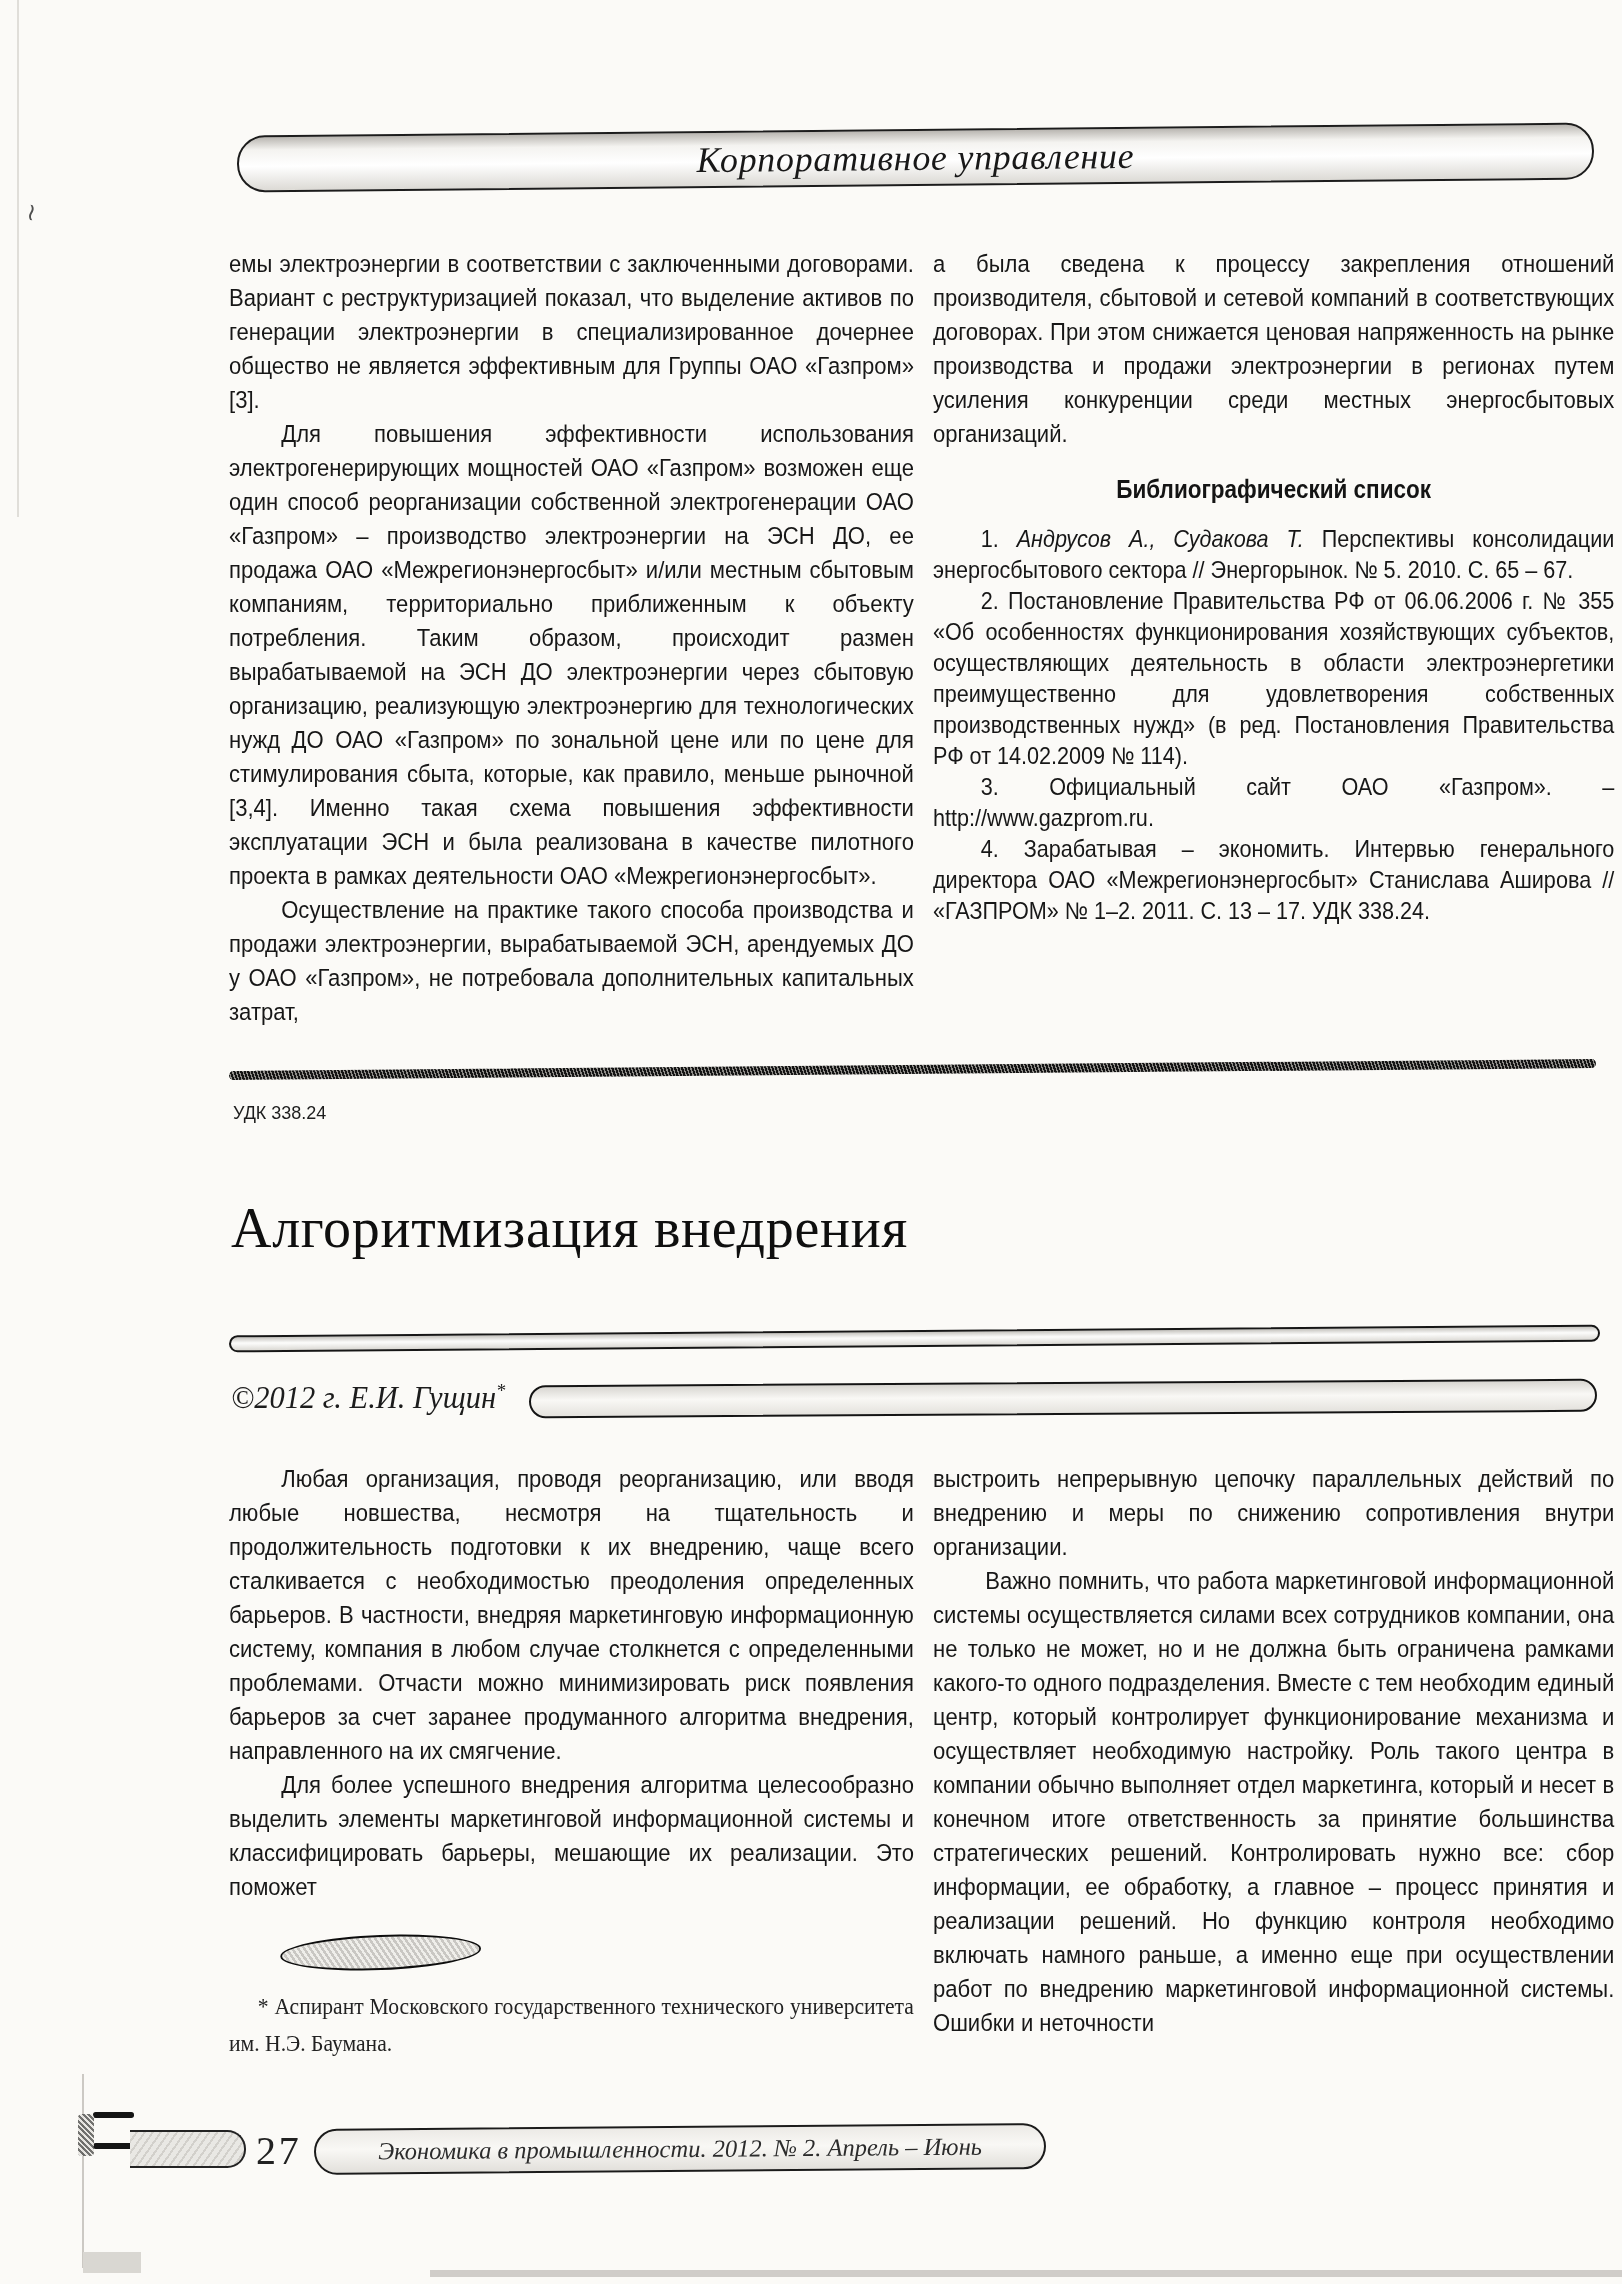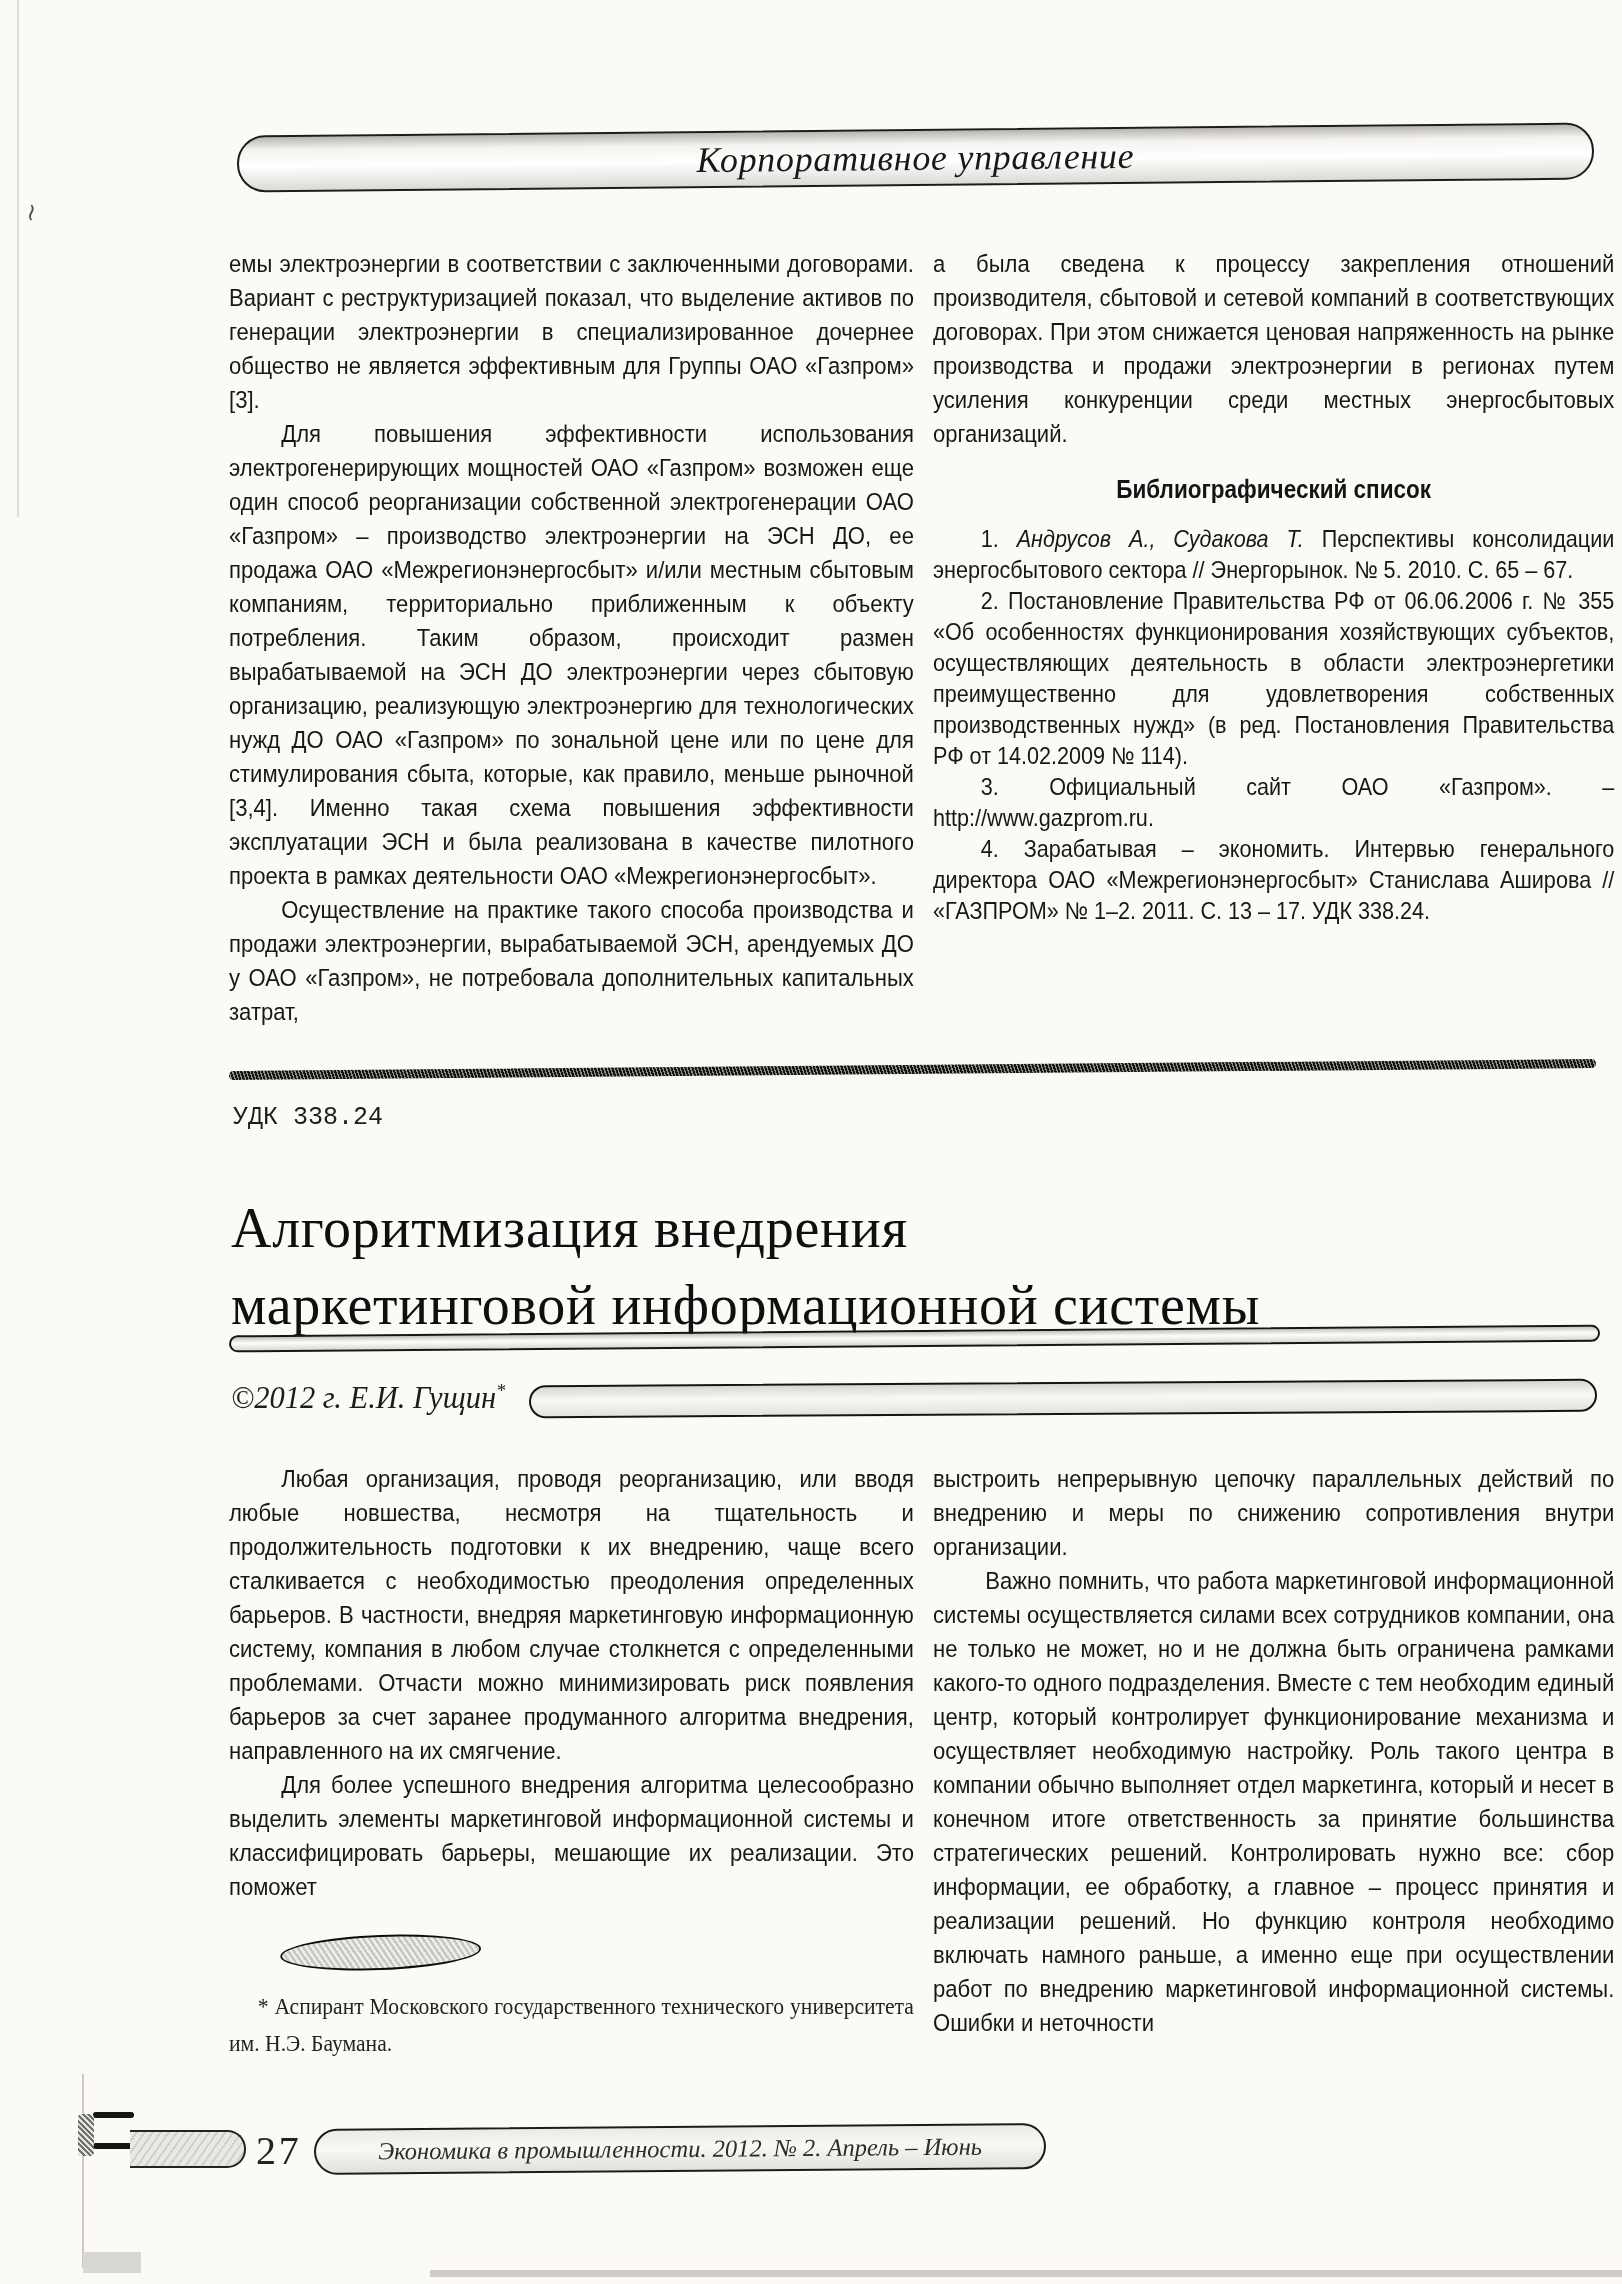--- a/index.html
+++ b/index.html
@@ -65,21 +65,21 @@
     transform:rotate(-0.5deg);
   }
   .tube{
     left:229px;top:1330px;width:1367px;height:13.3px;
     border:2px solid #161616;border-radius:9.3px;
     background:linear-gradient(180deg,#c4c2bd 0%,#fdfdfc 45%,#dbd9d4 100%);
     transform:rotate(-0.45deg);
   }
 
   
-  .udc{left:233px;top:1103px;font-size:25px;color:#1d1d1d;font-family:Liberation Mono, monospace;}
+  .udc{left:233px;top:1103px;font-size:18px;color:#1d1d1d;}
   .title{
     left:231px;top:1150px;width:1326px;
     font-family:"Liberation Serif",serif;font-weight:400;
     font-size:56px;line-height:77px;color:#0f0f0f;letter-spacing:0.7px;margin-top:40px;
   }
   .author-row{left:231px;top:1380px;width:1366px;display:flex;align-items:center;}
   .author{
     font-family:"Liberation Serif",serif;font-style:italic;
     font-size:30.5px;color:#1c1c1c;white-space:nowrap;
   }
@@ -160,21 +160,20 @@
     <p class="ref-p"><span>2. </span><span class="ref-authors"></span><span>Постановление Правительства РФ от 06.06.2006 г. № 355 «Об особенностях функционирования хозяйствующих субъектов, осуществляющих деятельность в области электроэнергетики преимущественно для удовлетворения собственных производственных нужд» (в ред. Постановления Правительства РФ от 14.02.2009 № 114).</span></p>
     <p class="ref-p"><span>3. </span><span class="ref-authors"></span><span>Официальный сайт ОАО «Газпром». – http://www.gazprom.ru.</span></p>
     <p class="ref-p"><span>4. </span><span class="ref-authors"></span><span>Зарабатывая – экономить. Интервью генерального директора ОАО «Межрегионэнергосбыт» Станислава Аширова // «ГАЗПРОМ» № 1–2. 2011. С. 13 – 17. УДК 338.24.</span></p>
   </div>
 
   <div class="abs rope"></div>
 
   <div class="abs udc">УДК 338.24</div>
   <div class="abs title">
     <div>Алгоритмизация внедрения</div>
-    <div>маркетинговой информационной системы</div>
   </div>
 
   <div class="abs tube"></div>
 
   <div class="abs author-row">
     <span class="author"><span>©2012 г. Е.И. Гущин</span><sup>*</sup></span>
     <div class="author-pill"></div>
   </div>
 
   <div class="abs col col-bl">

